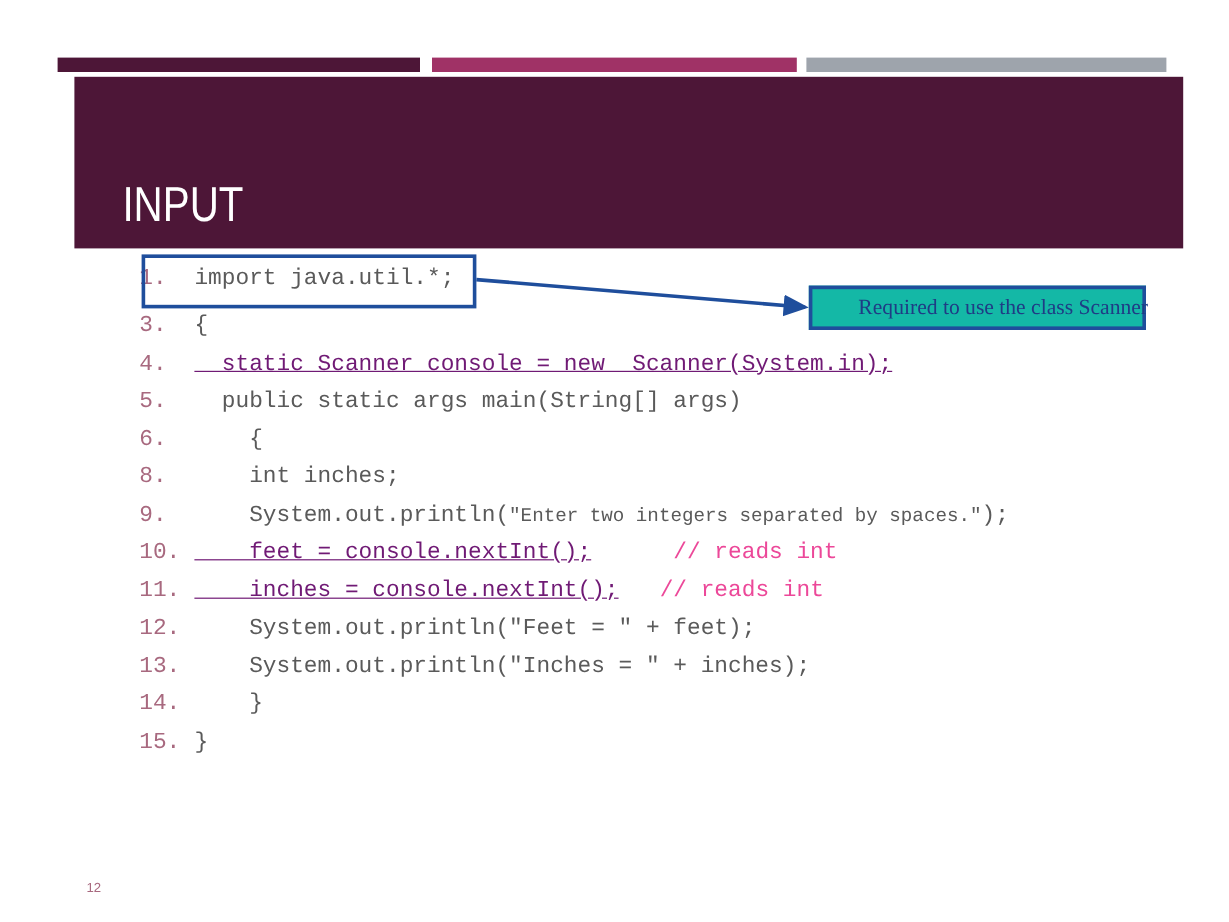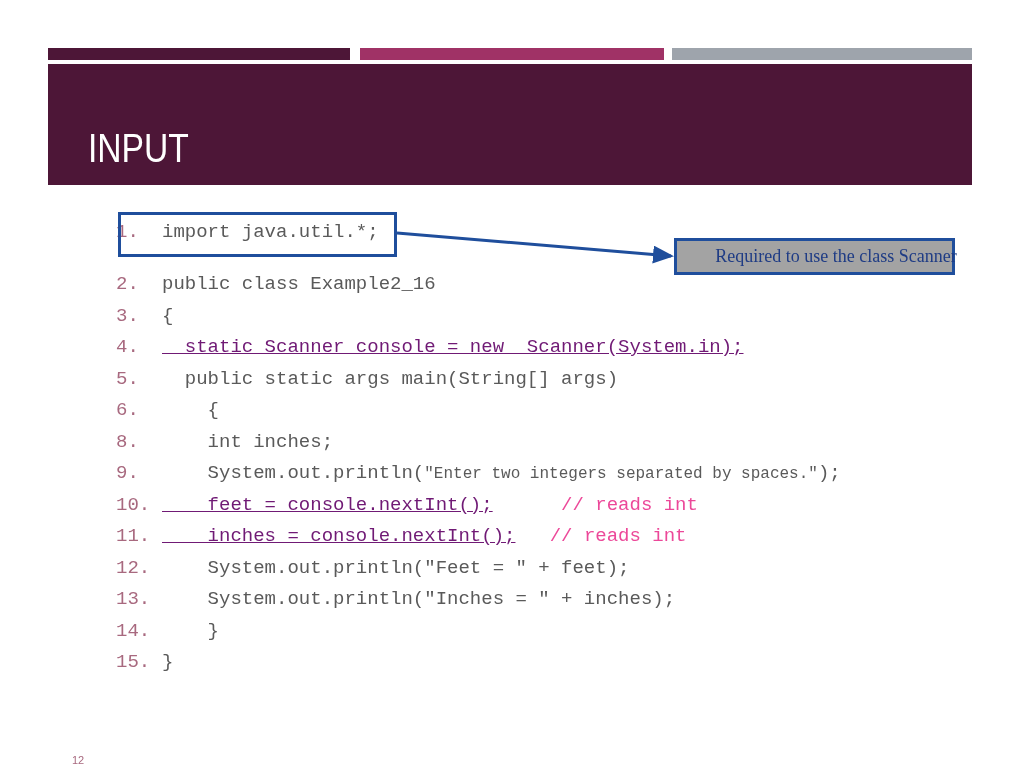--- a/index.html
+++ b/index.html
@@ -26,24 +26,24 @@
     top: 48px;
     height: 12px;
   }
   #bar-dark   { left: 48px;  width: 302px; background: #4D1637; }
   #bar-accent { left: 360px; width: 304px; background: #A03266; }
   #bar-gray   { left: 672px; width: 300px; background: #9EA4AC; }
 
   
   #title-banner {
     position: absolute;
-    left: 48px;
+    left: 62px;
     top: 64px;
     width: 924px;
-    height: 121px;
+    height: 143px;
     background: #4D1637;
   }
   #slide-title {
     position: absolute;
     left: 40px;
     bottom: 16px;
     color: #FFFFFF;
     font-size: 41px;
     line-height: 1;
     letter-spacing: 0px;
@@ -105,21 +105,21 @@
   }
 
   
   #callout-box {
     position: absolute;
     left: 674px;
     top: 238px;
     width: 281px;
     height: 37px;
     border: 3px solid #1F4E9C;
-    background: #a3a3a3;
+    background: #14b8a6;
     box-sizing: border-box;
     display: flex;
     align-items: center;
     justify-content: center;
     padding-left: 43px;
   }
   #callout-text {
     color: #1F3C85;
     font-family: "Liberation Serif", "DejaVu Serif", serif;
     font-size: 18px;
@@ -135,39 +135,37 @@
   }
 
   
   #page-number {
     position: absolute;
     left: 72px;
     top: 734px;
     color: #A8697F;
     font-size: 11px;
     font-family: "Liberation Sans", sans-serif;
-    margin-top: 20px;
   }
 </style>
 </head>
 <body>
 
 <div id="topbars">
   <div class="topbar" id="bar-dark"></div>
   <div class="topbar" id="bar-accent"></div>
   <div class="topbar" id="bar-gray"></div>
 </div>
 
 <div id="title-banner">
   <div id="slide-title">INPUT</div>
 </div>
 
 <div id="code-listing">
   <div class="code-row" id="row-1"><span class="lineno">1.</span><span class="seg"><span class="code-text">import java.util.*;</span></span></div>
-  <div class="code-row" id="row-2"><span class="lineno">2.</span><span class="seg"><span class="code-text">public class Example2_16</span></span></div>
   <div class="code-row" id="row-3"><span class="lineno">3.</span><span class="seg"><span class="code-text">{</span></span></div>
   <div class="code-row" id="row-4"><span class="lineno">4.</span><span class="seg"><span class="code-text pink">  static Scanner console = new  Scanner(System.in);</span></span></div>
   <div class="code-row" id="row-5"><span class="lineno">5.</span><span class="seg"><span class="code-text">  public static args main(String[] args)</span></span></div>
   <div class="code-row" id="row-6"><span class="lineno">6.</span><span class="seg"><span class="code-text">    {</span></span></div>
   <div class="code-row" id="row-8"><span class="lineno">8.</span><span class="seg"><span class="code-text">    int inches;</span></span></div>
   <div class="code-row" id="row-9"><span class="lineno">9.</span><span class="seg"><span class="code-text">    System.out.println(</span><span class="code-text small">"Enter two integers separated by spaces."</span><span class="code-text">);</span></span></div>
   <div class="code-row" id="row-10"><span class="lineno">10.</span><span class="seg"><span class="code-text pink">    feet = console.nextInt();</span><span class="code-text">      </span><span class="code-text green">// reads int</span></span></div>
   <div class="code-row" id="row-11"><span class="lineno">11.</span><span class="seg"><span class="code-text pink">    inches = console.nextInt();</span><span class="code-text">   </span><span class="code-text green">// reads int</span></span></div>
   <div class="code-row" id="row-12"><span class="lineno">12.</span><span class="seg"><span class="code-text">    System.out.println("Feet = " + feet);</span></span></div>
   <div class="code-row" id="row-13"><span class="lineno">13.</span><span class="seg"><span class="code-text">    System.out.println("Inches = " + inches);</span></span></div>

